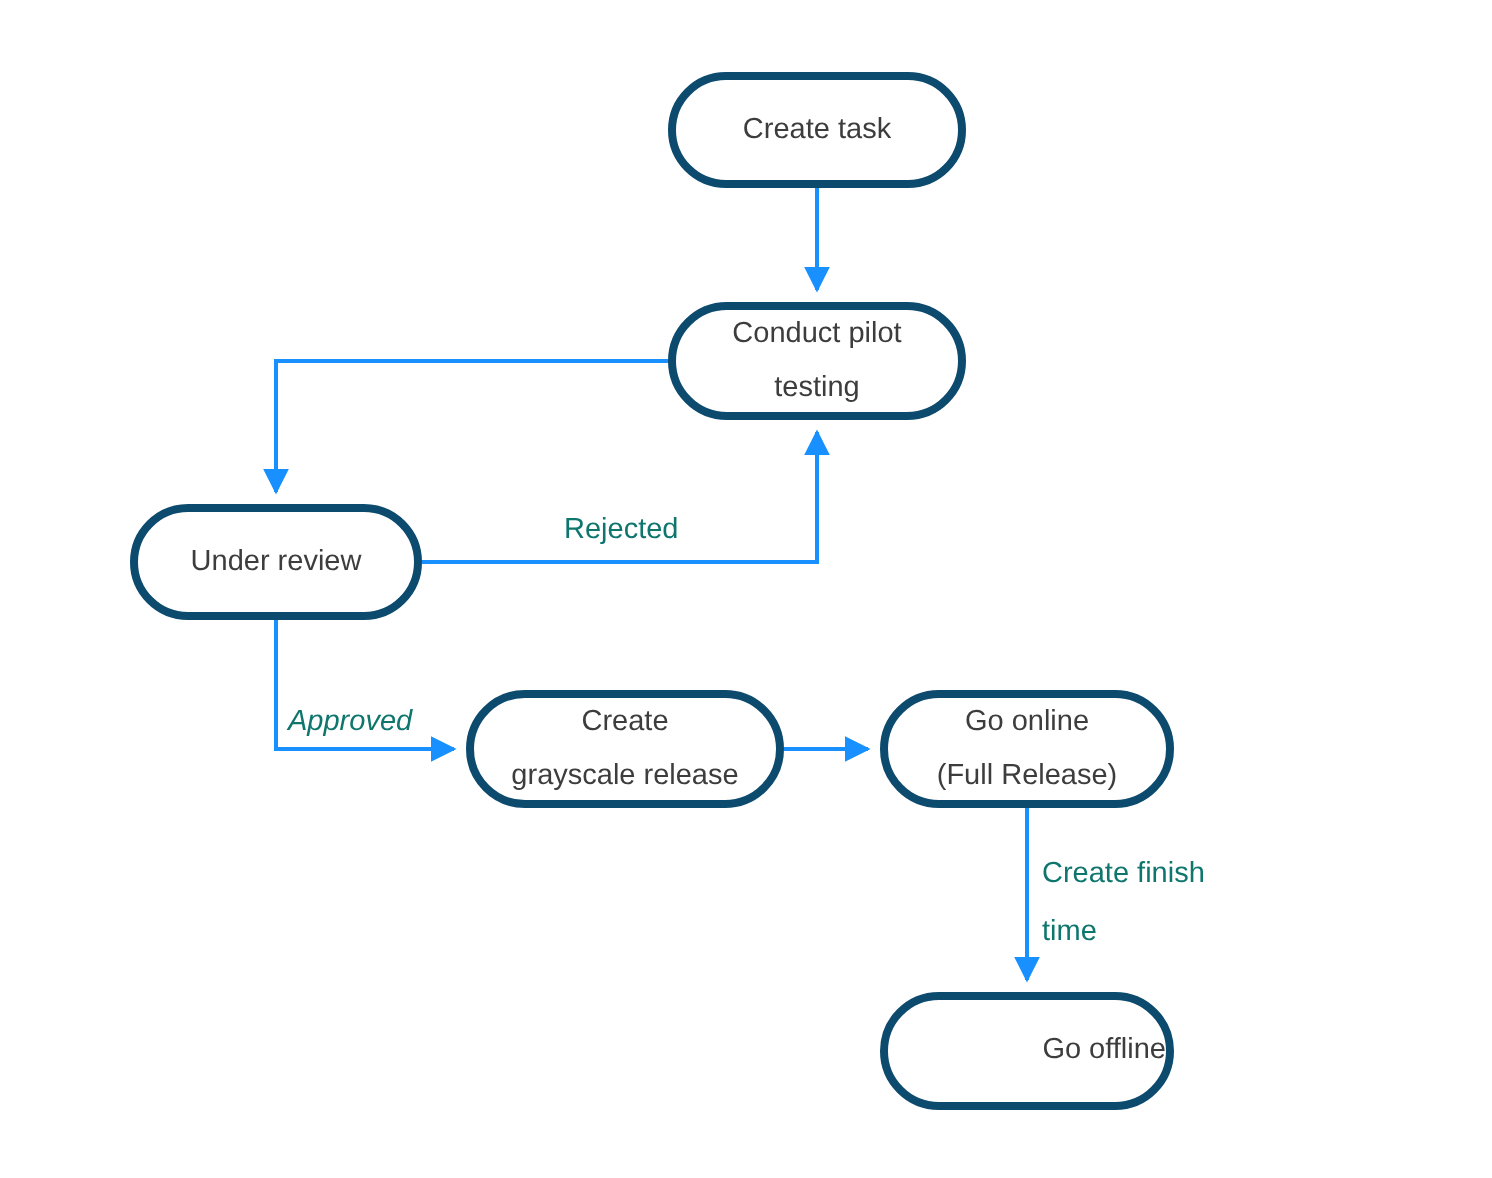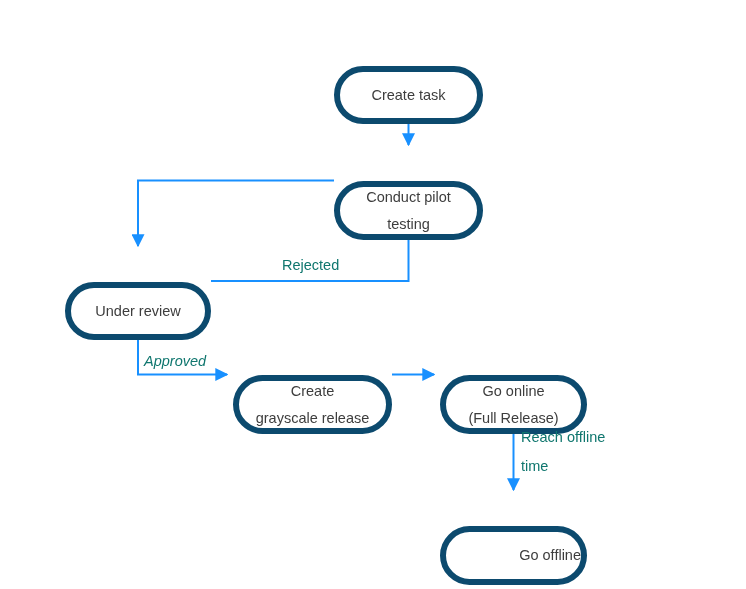--- a/index.html
+++ b/index.html
@@ -21,33 +21,32 @@
   #edges {
     position: absolute;
     left: 0;
     top: 0;
     width: 746px;
     height: 589px;
   }
   .node {
     position: absolute;
     box-sizing: border-box;
-    border: 6px solid #0c4a6e;
+    border: 4px solid #0c4a6e;
     border-radius: 999px;
     background: #ffffff;
     display: flex;
     flex-direction: column;
     align-items: center;
     justify-content: center;
     color: #3d3d3d;
     font-size: 14.5px;
     line-height: 1.0;
     text-align: center;
     z-index: 2;
-    margin-top: 30px;
   }
   .node .line {
     display: block;
     white-space: nowrap;
   }
   .node.two-line .line + .line {
     margin-top: 13px;
   }
   .edge-label {
     position: absolute;
@@ -113,17 +112,17 @@
 
   <div class="node" style="left:440px; top:496px; width:147px; height:59px;align-items:flex-end;">
     <span class="line">Go offline</span>
   </div>
 
   <div class="edge-label" style="left:282px; top:258px;">Rejected</div>
 
   <div class="edge-label" style="left:144px; top:354px;font-style:italic;">Approved</div>
 
   <div class="edge-label" style="left:521px; top:430px;">
-    <span>Reach offline</span>
+    <span>Create finish</span>
     <span class="l2">time</span>
   </div>
 
 </div>
 
 </body></html>

